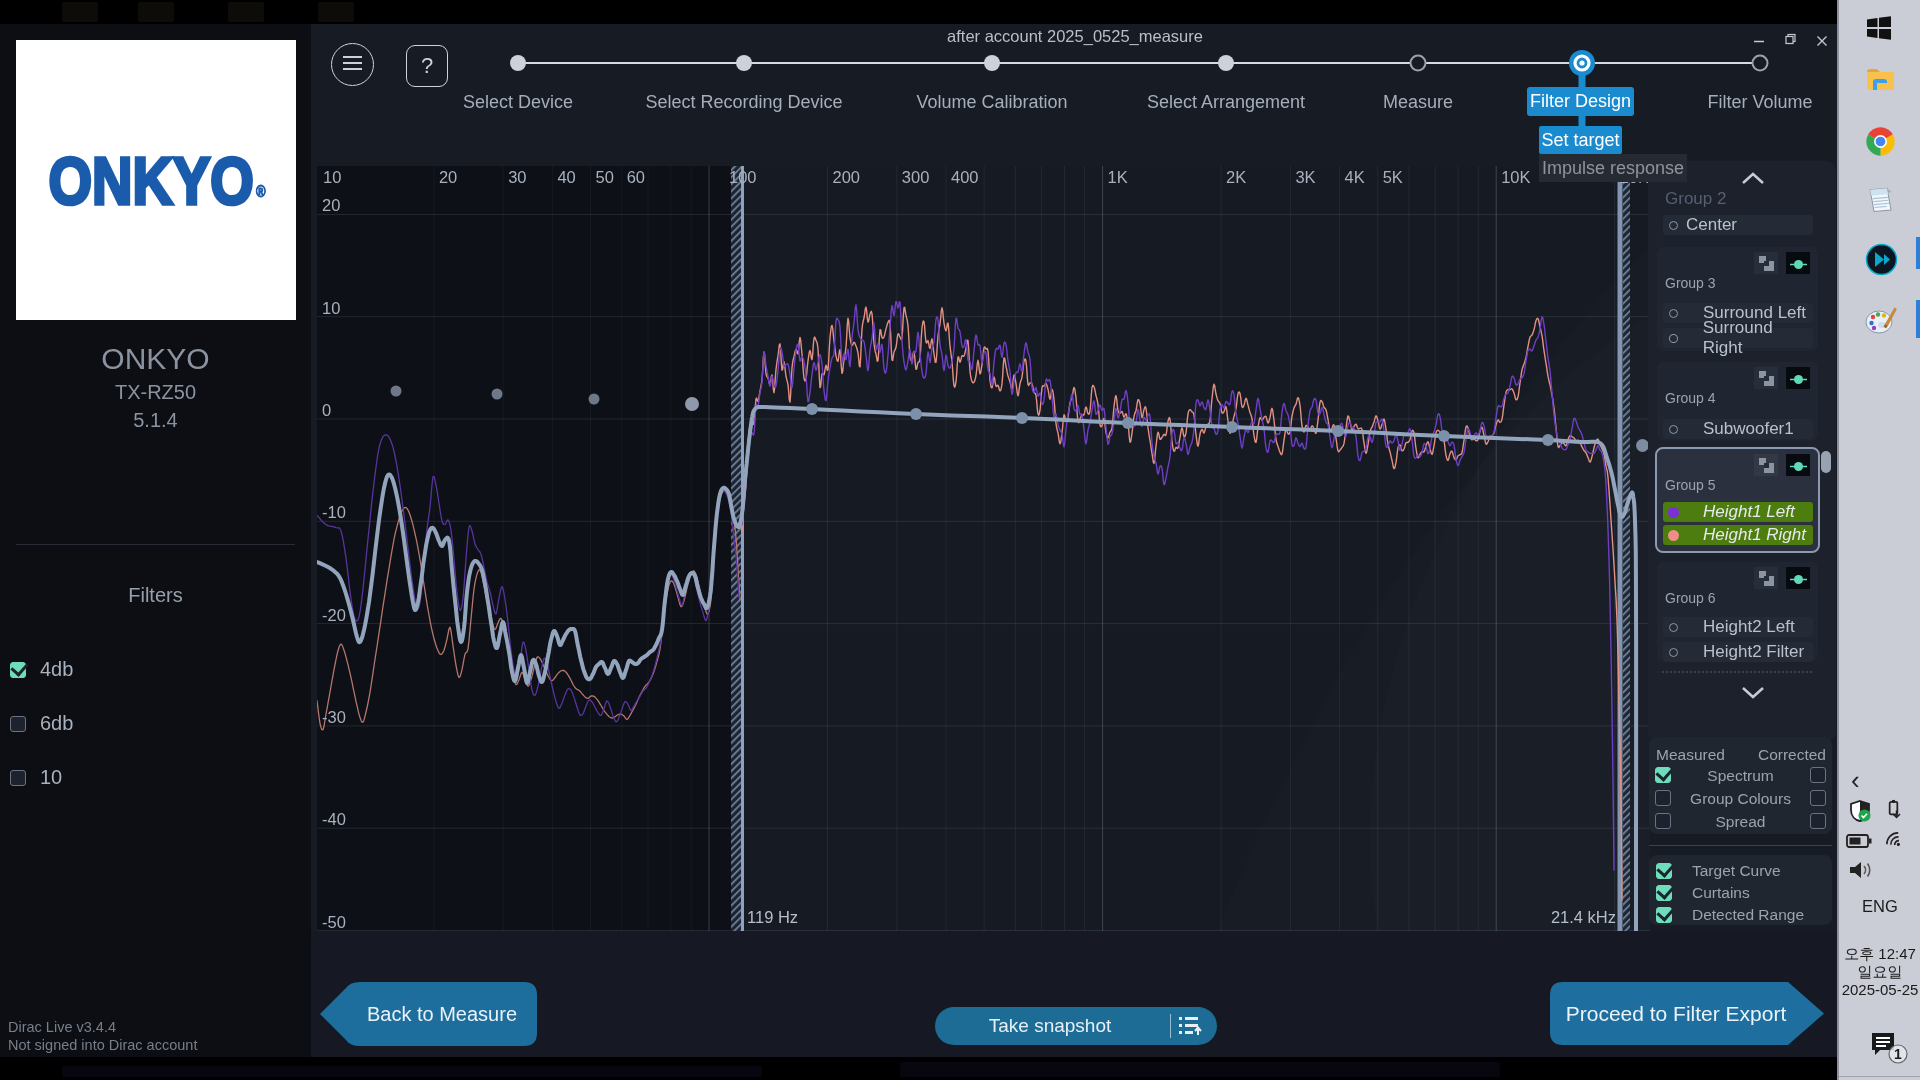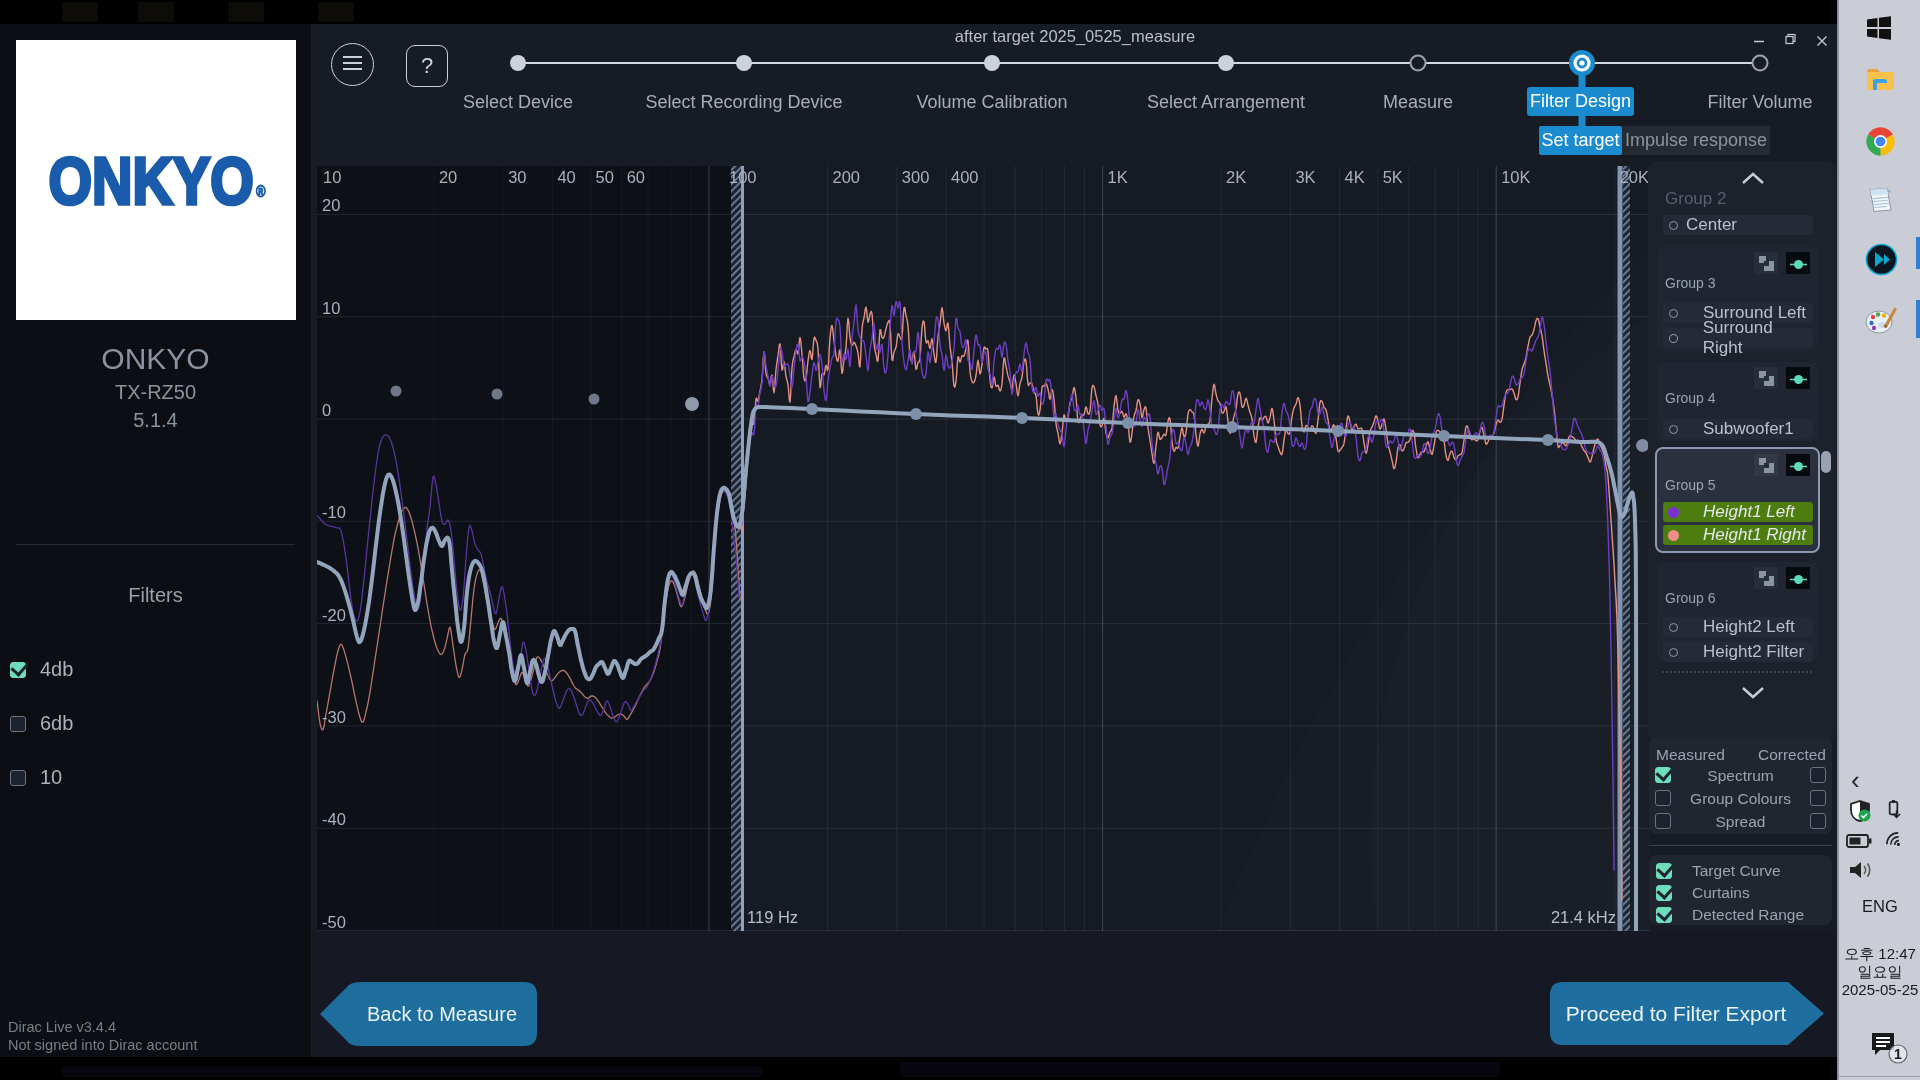--- a/index.html
+++ b/index.html
@@ -18,21 +18,21 @@
 .cb.on:after { content:""; position:absolute; left:3px; top:-3px; width:8px; height:12px; border:solid #1b2531; border-width:0 3px 3px 0; transform:rotate(42deg); }
 .fcheck .cb { margin-right:14px; }
 #sbfoot { position:absolute; left:8px; top:994px; color:#767f8a; font-size:14.5px; line-height:18px; }
 #title { position:absolute; left:600px; top:3px; width:950px; text-align:center; color:#b8bfca; font-size:16.5px; }
 #winbtns { position:absolute; left:0; top:6px; }
 #hamb { position:absolute; left:331px; top:19px; width:43px; height:43px; border:1.5px solid #ccd2da; border-radius:50%; }
 #hamb div { position:absolute; left:11px; width:19px; border-top:2px solid #ccd2da; }
 #helpb { position:absolute; left:406px; top:21px; width:42px; height:42px; border:1.5px solid #ccd2da; border-radius:9px; color:#ccd2da; font-size:22px; text-align:center; line-height:40px; }
 .steplab { position:absolute; top:68px; width:300px; text-align:center; color:#a6aeba; font-size:18px; }
 #fdlab { position:absolute; left:1527px; top:63px; width:107px; height:29px; background:#1b8bd0; border-radius:3px; color:#fff; font-size:18px; text-align:center; line-height:28px; z-index:3; }
-#tabs { position:absolute; left:1539px; top:102px; height:29px; z-index:3; display:flex; }
+#tabs { position:absolute; left:1539px; top:102px; height:29px; z-index:3; display:flex;flex-direction:column; }
 #tab1 { background:#1b8bd0; color:#fff; width:83px; border-radius:2px; font-size:18px; text-align:center; line-height:28px; }
 #tab2 { background:#262b33; color:#8d949e; width:148px; font-size:18px; text-align:center; line-height:28px; }
 #chartwrap { position:absolute; left:317px; top:142px; }
 .xlab { font-family:"Liberation Sans"; font-size:16.5px; fill:#a8b1bd; }
 .hzlab { font-family:"Liberation Sans"; font-size:16.5px; fill:#b6bec9; }
 .gmin { stroke:rgba(140,150,170,0.08); }
 .gmid { stroke:rgba(140,150,170,0.12); }
 .gmaj { stroke:rgba(150,160,180,0.32); }
 .ghor { stroke:rgba(150,160,180,0.17); }
 #botstrip { position:absolute; left:311px; top:907px; width:1526px; height:126px; background:#161923; }
@@ -73,21 +73,21 @@
 </style></head><body>
 <div id="desk">
   <div class="dico" style="left:62px"></div>
   <div class="dico" style="left:138px"></div>
   <div class="dico" style="left:228px"></div>
   <div class="dico" style="left:318px"></div>
   <div class="dico" style="left:62px; top:1066px; width:700px; height:11px; background:rgba(22,20,44,0.35)"></div>
   <div class="dico" style="left:900px; top:1062px; width:600px; height:15px; background:rgba(26,23,50,0.32)"></div>
 </div>
 <div id="win">
-  <div id="title">after target 2025_0525_measure</div>
+  <div id="title">after account 2025_0525_measure</div>
   <div id="winbtns">
     <svg width="95" height="22" style="position:absolute;left:1741px;top:0px">
       <line x1="13" y1="11.5" x2="23" y2="11.5" stroke="#c3c9d2" stroke-width="1.5"></line>
       <rect x="47" y="4.5" width="7" height="7" fill="none" stroke="#c3c9d2" stroke-width="1.2"></rect>
       <rect x="45" y="6.5" width="7" height="7" fill="#171b24" stroke="#c3c9d2" stroke-width="1.2"></rect>
       <path d="M76.5 6.5 l9 9 M85.5 6.5 l-9 9" stroke="#c3c9d2" stroke-width="1.4"></path>
     </svg>
   </div>
   <div id="sidebar">
     <div id="logo">
@@ -350,20 +350,33 @@
   <div id="mdivider"></div>
   <div id="tpanel">
     <div class="trow" style="top:7px"><span class="cb on"></span>Target Curve</div>
     <div class="trow" style="top:29px"><span class="cb on"></span>Curtains</div>
     <div class="trow" style="top:51px"><span class="cb on"></span>Detected Range</div>
   </div>
   <div id="btnback"><svg width="218" height="64">
     <path d="M0 32 L26 6 Q30 0 40 0 L204 0 Q217 0 217 13 L217 51 Q217 64 204 64 L40 64 Q30 64 26 58 Z" fill="#1d6d9d"></path>
     <text x="122" y="39" text-anchor="middle" font-size="20" fill="#e9f2f8" font-family="Liberation Sans">Back to Measure</text>
   </svg></div>
+  <div id="btnsnap">
+    <div class="txt">Take snapshot</div>
+      <div class="div"></div>
+    <svg width="26" height="22" style="position:absolute;left:243px;top:8px" viewBox="0 0 26 22">
+      <rect x="1" y="2" width="3" height="3" fill="#e8f0f6"></rect>
+        <rect x="7" y="2" width="13" height="3" fill="#e8f0f6"></rect>
+      <rect x="1" y="9" width="3" height="3" fill="#e8f0f6"></rect>
+        <rect x="7" y="9" width="13" height="3" fill="#e8f0f6"></rect>
+      <rect x="1" y="16" width="3" height="3" fill="#e8f0f6"></rect>
+        <rect x="7" y="16" width="8" height="3" fill="#e8f0f6"></rect>
+      <path d="M20 20 v-7 m-3 3 l3-3.5 3 3.5" stroke="#e8f0f6" stroke-width="2" fill="none"></path>
+    </svg>
+  </div>
   <div id="btnproc"><svg width="275" height="65">
     <path d="M0 14 Q0 1 13 1 L238 1 L274 32.5 L238 64 L13 64 Q0 64 0 51 Z" fill="#1e6f9f"></path>
     <text x="126" y="40" text-anchor="middle" font-size="21" fill="#eaf3f9" font-family="Liberation Sans">Proceed to Filter Export</text>
   </svg></div>
 </div>
 
 <div id="taskbar">
   <svg class="tbi" style="top:14px" width="28" height="28" viewBox="0 0 28 28">
     <path d="M2 5.5 L12.5 4 L12.5 13 L2 13 Z M14 3.8 L26 2.2 L26 13 L14 13 Z M2 15 L12.5 15 L12.5 24 L2 22.5 Z M14 15 L26 15 L26 25.8 L14 24.2 Z" fill="#111"></path>
   </svg>

